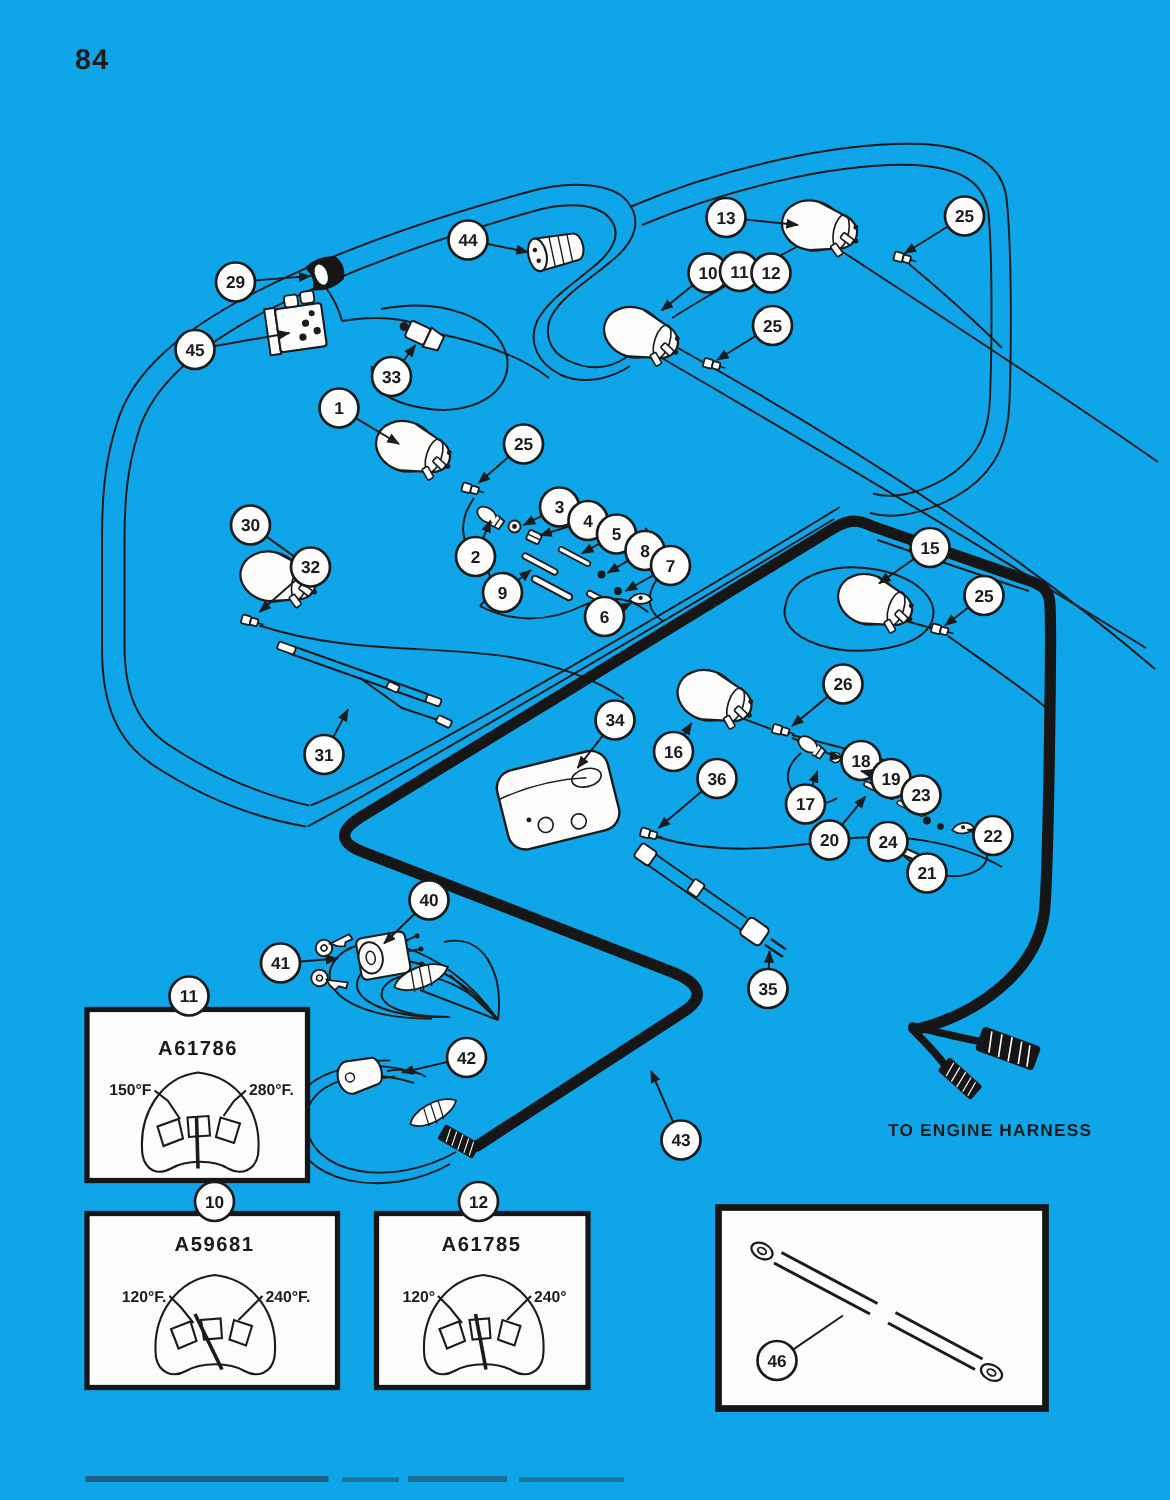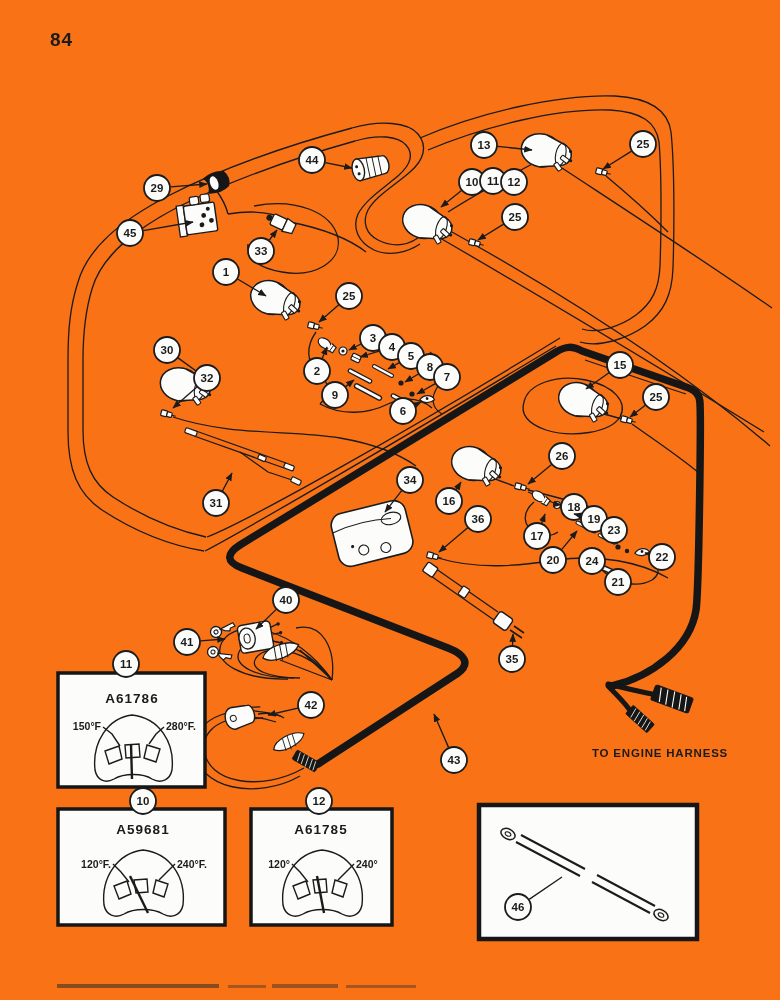--- a/index.html
+++ b/index.html
@@ -1,18 +1,18 @@
 <!DOCTYPE html>
 <html><head>
 <meta charset="utf-8">
 <style>
   html,body{margin:0;padding:0;background:#e8e8e4;}
   .page{
     position:relative;width:780px;height:1000px;margin:0 auto;
-    background:#f97316;overflow:hidden;
+    background:#0ea5e9;overflow:hidden;
     font-family:"Liberation Sans", sans-serif;color:#1b1b1b;
   }
   svg{display:block}
   svg text{font-family:"Liberation Sans", sans-serif;fill:#1b1b1b;}
   .t-bold{font-weight:bold;}
 </style>
 </head>
 <body>
 
 <div class="page">

